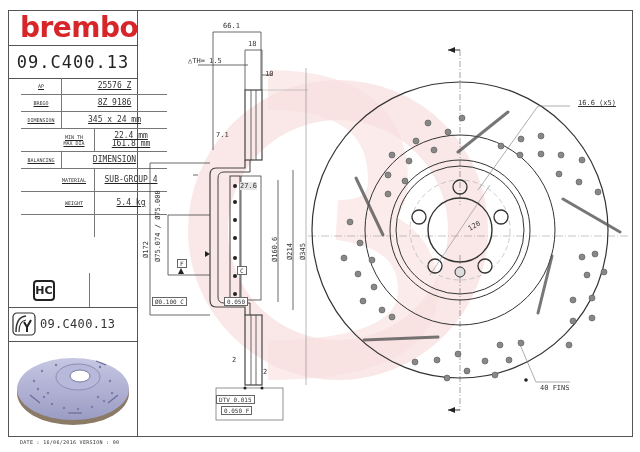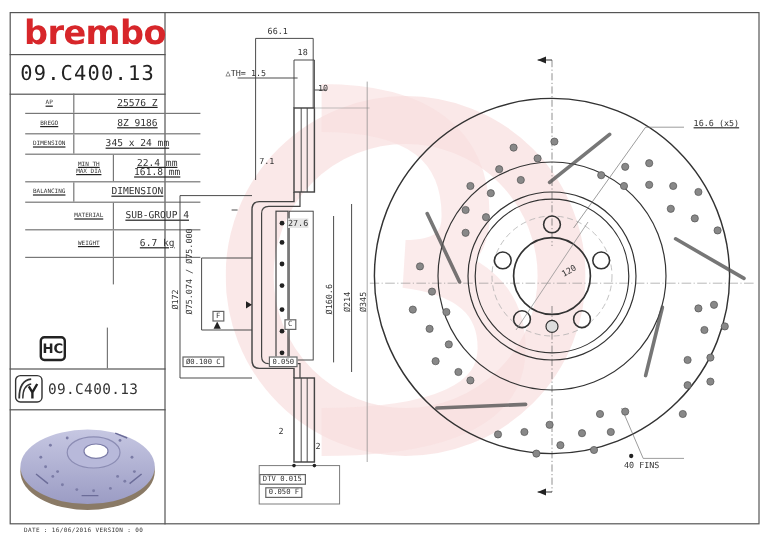--- a/index.html
+++ b/index.html
@@ -73,21 +73,21 @@
     <div class="spec-row">
       <div class="k">BALANCING</div>
       <div class="v">DIMENSION</div>
     </div>
     <div class="spec-row tall">
       <div class="k">MATERIAL</div>
       <div class="v">SUB-GROUP 4</div>
     </div>
     <div class="spec-row tall">
       <div class="k">WEIGHT</div>
-      <div class="v">6.7 kg</div>
+      <div class="v">5.4 kg</div>
     </div>
     <div class="spec-row tall" style="border-bottom:none;">
       <div class="k"></div>
       <div class="v"></div>
     </div>
   </div>
 
 
   <div class="hc-row">
     <div class="ico">
@@ -322,14 +322,14 @@
         <circle cx="201" cy="350" r="3"></circle>
       <circle cx="213" cy="333" r="3"></circle>
     </g>
     <circle cx="218" cy="370" r="1.8" fill="#222"></circle>
     <polygon points="140,40 147,37 147,43" fill="#222"></polygon>
     <polygon points="140,400 147,397 147,403" fill="#222"></polygon>
   </svg>
 
   <div class="dim" style="left:404px;top:89px;text-decoration:underline;margin-left:36px;">16.6 (x5)</div>
   <div class="dim" style="left:330px;top:212px;transform:rotate(-30deg);">120</div>
-  <div class="dim" style="left:382px;top:374px;">40 FINS</div>
+  <div class="dim" style="left:402px;top:374px;">40 FINS</div>
 </div>
 
 </body></html>

